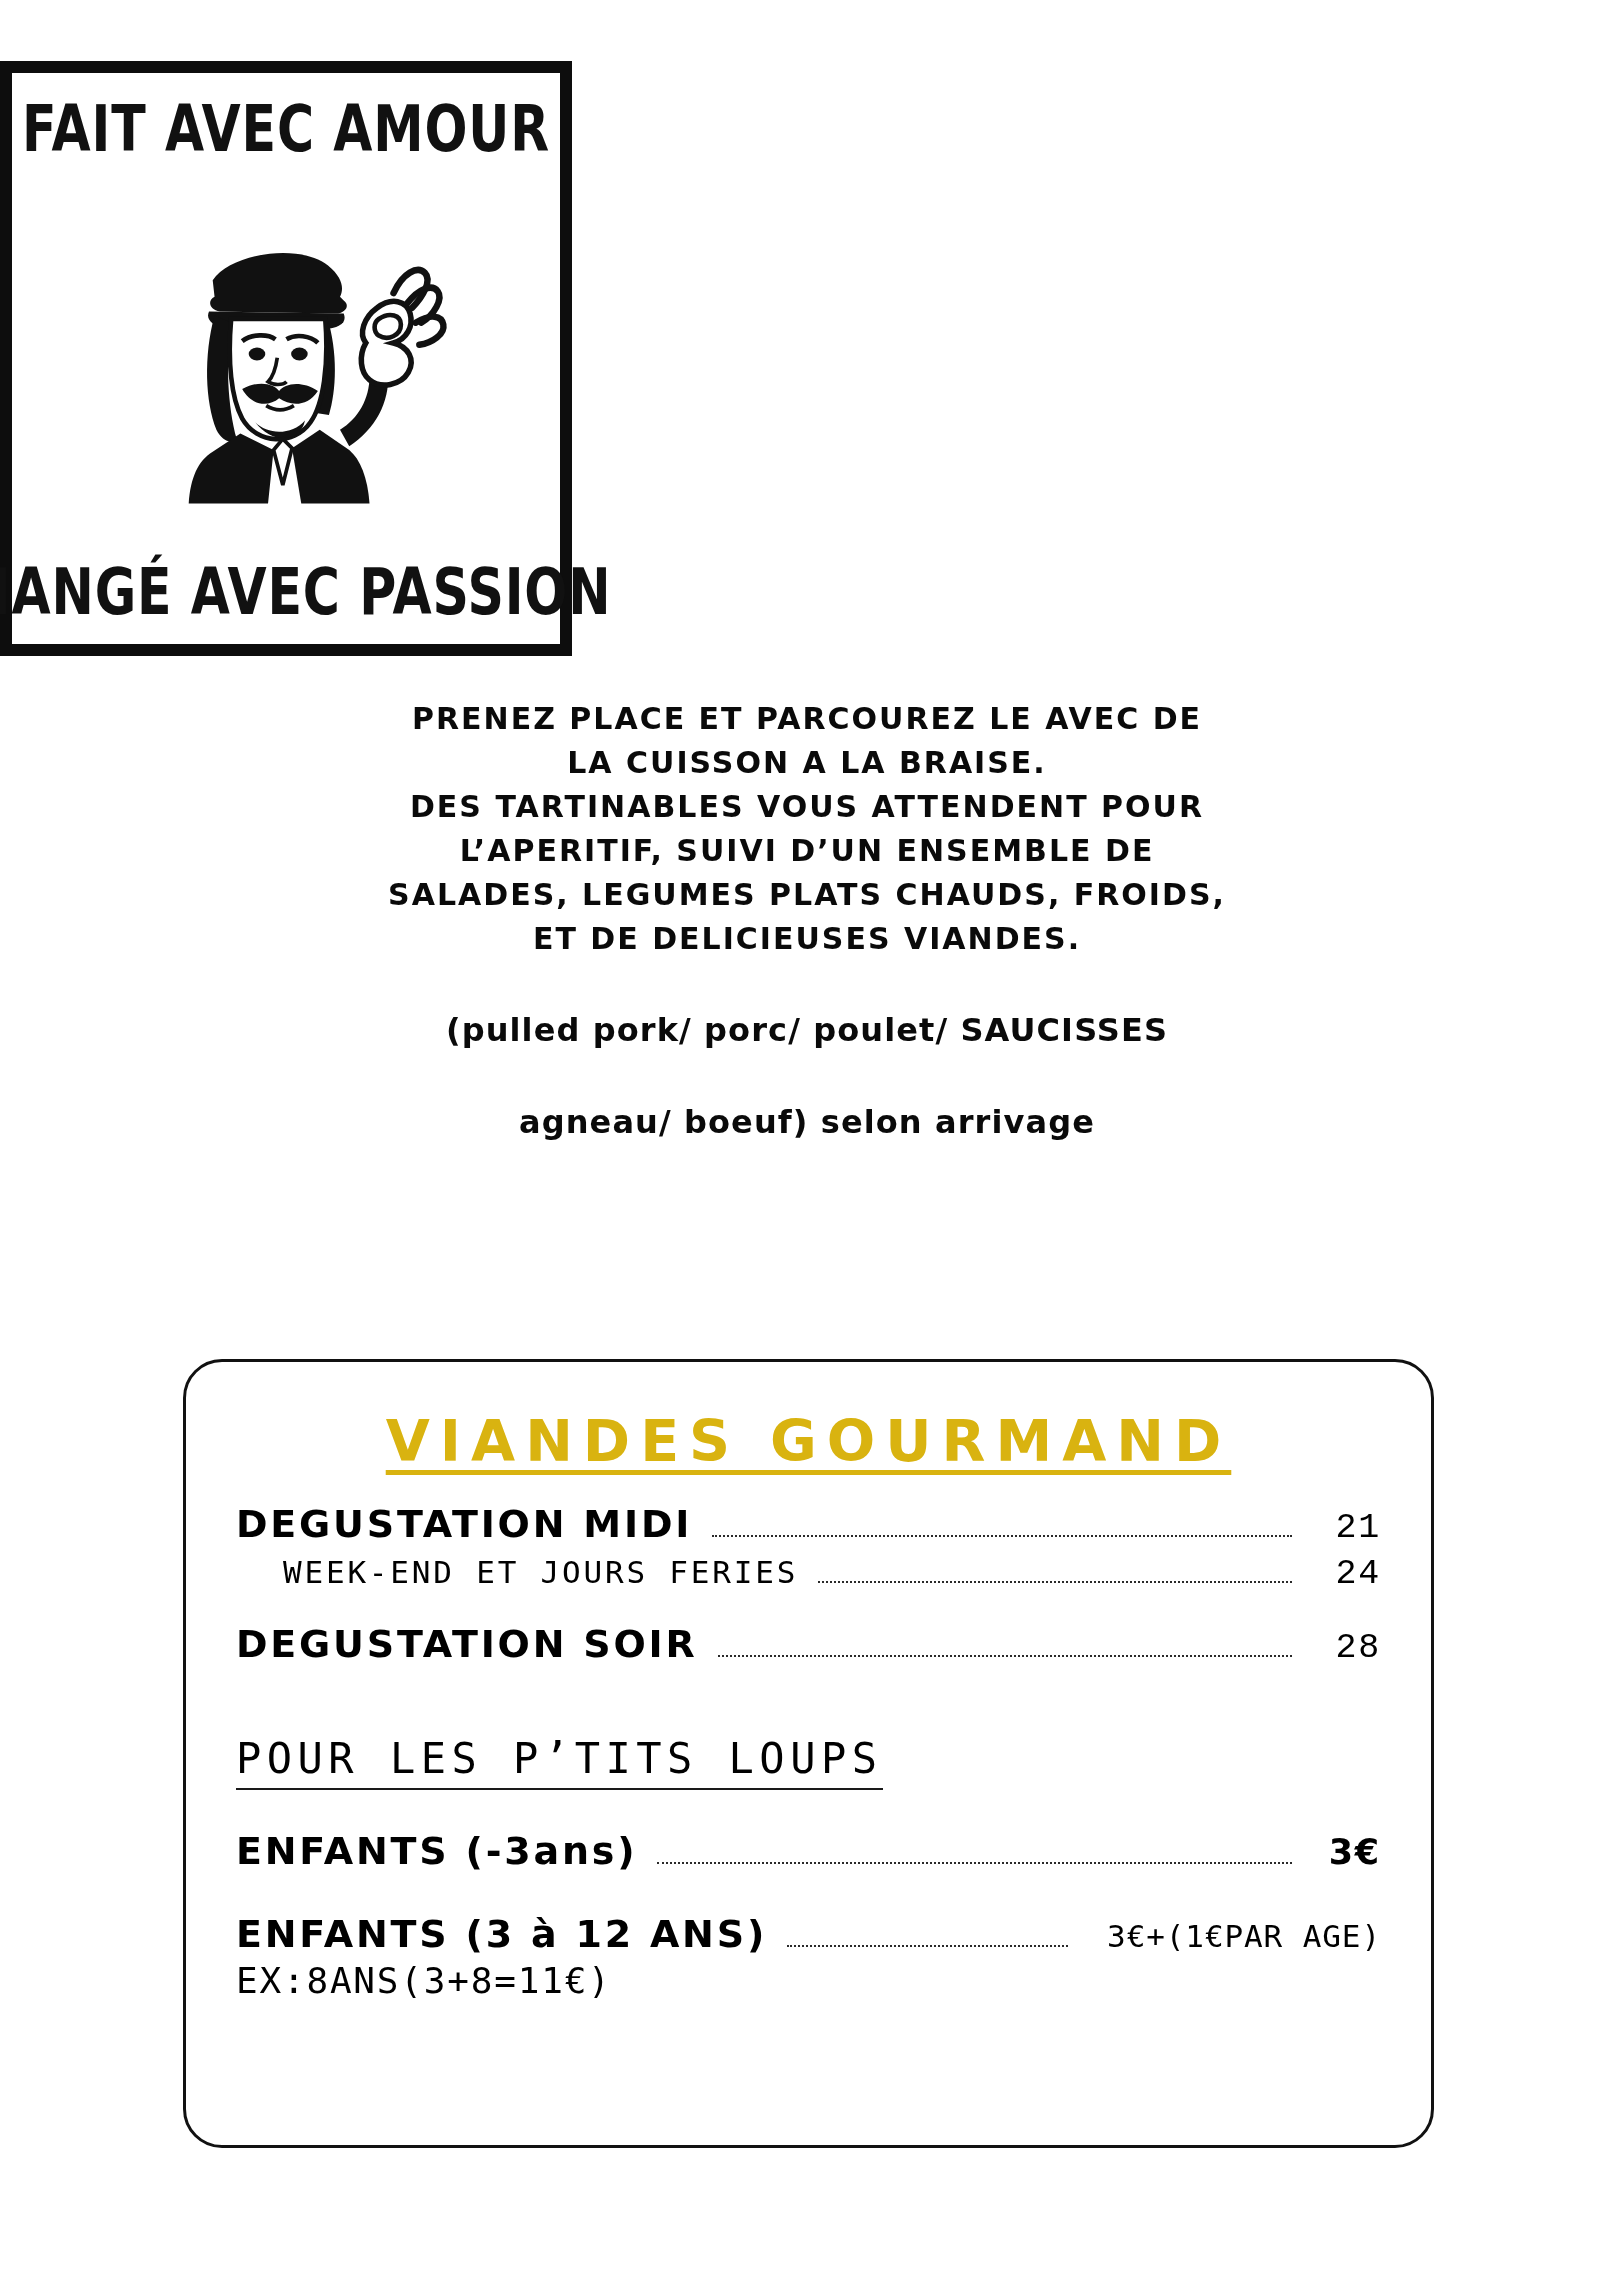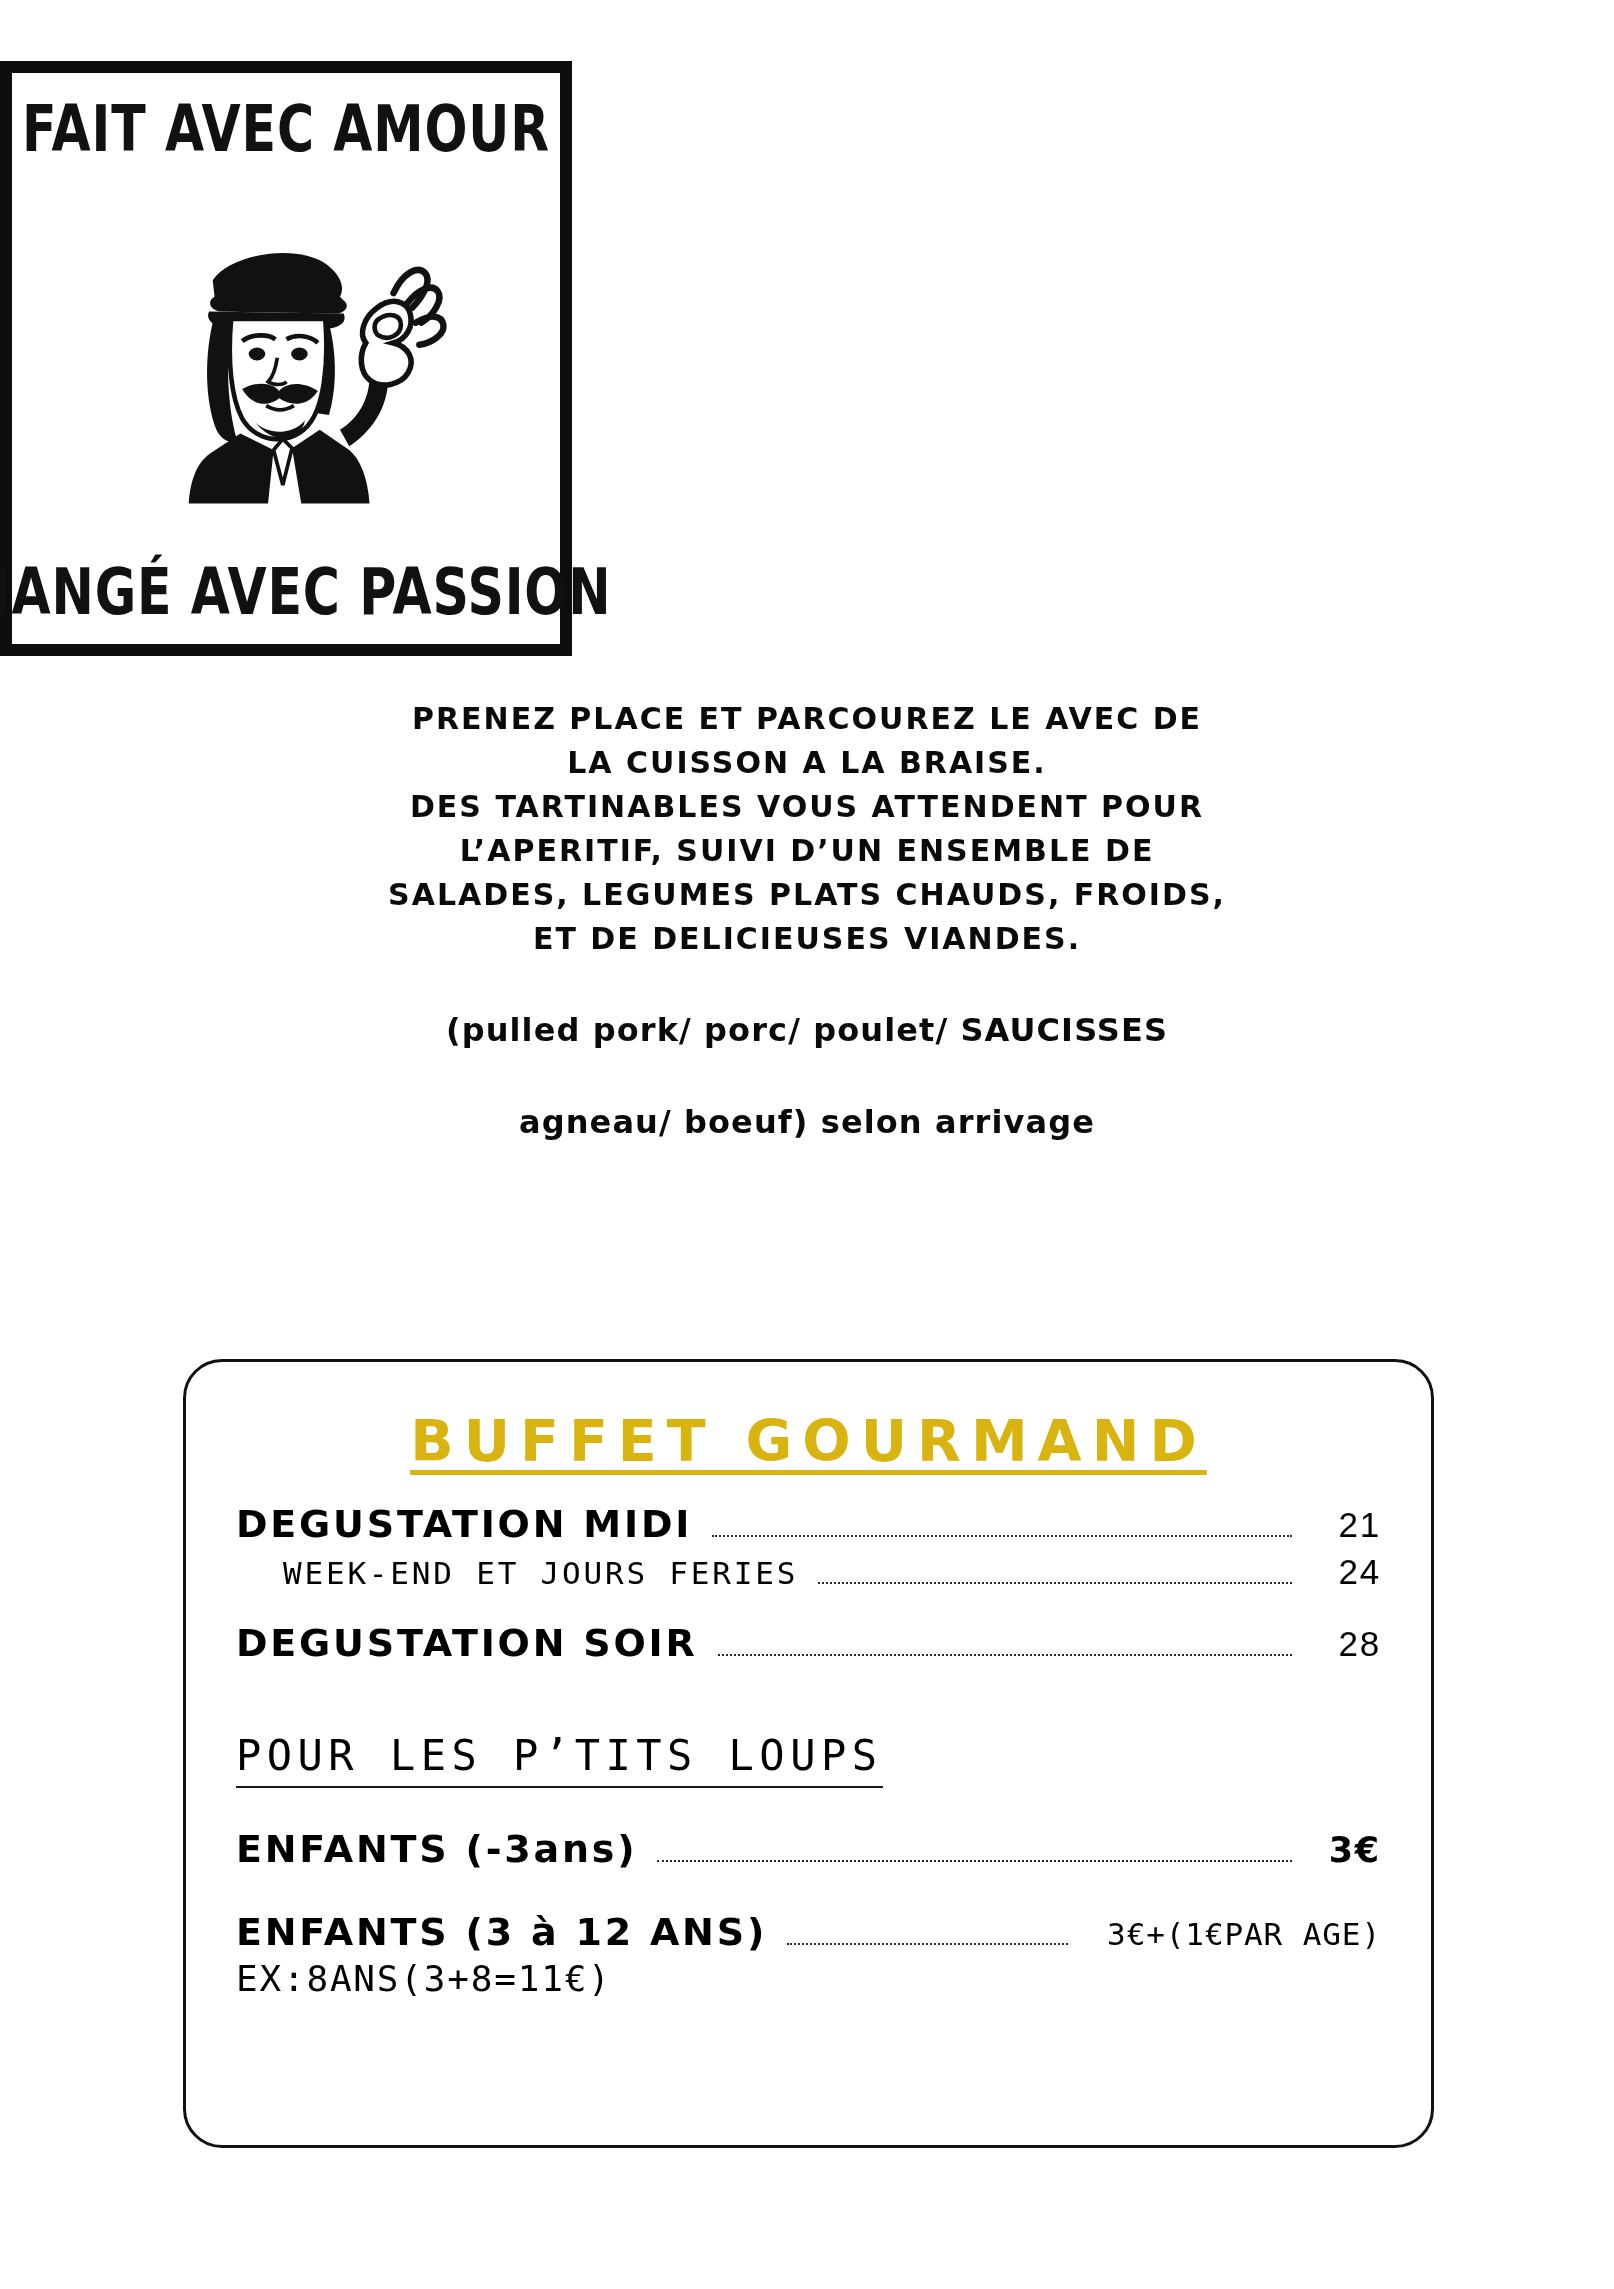--- a/index.html
+++ b/index.html
@@ -115,21 +115,21 @@
     font-size: 31px;
     letter-spacing: 2.8px;
   }
   .row .dots {
     flex: 1;
     border-bottom: 2.8px dotted #2a2a2a;
     margin: 0 14.8px 9.2px 20px;
     height: 0.9px;
   }
   .row .val {
-    font-family: Liberation Sans, sans-serif;
+    font-family: Liberation Mono, monospace;
     font-size: 35px;
     letter-spacing: 1.8px;
     min-width: 74px;
     text-align: right;
   }
   .row.tight { margin-top: 5.5px; margin-left: 47px; }
 
   .subtitle {
     margin-top: 66px;
     font-family: "DejaVu Sans Mono", monospace;
@@ -213,21 +213,21 @@
   <span class="ln">LA CUISSON A LA BRAISE.</span>
   <span class="ln">DES TARTINABLES VOUS ATTENDENT POUR</span>
   <span class="ln">L’APERITIF, SUIVI D’UN ENSEMBLE DE</span>
   <span class="ln">SALADES, LEGUMES PLATS CHAUDS, FROIDS,</span>
   <span class="ln">ET DE DELICIEUSES VIANDES.</span>
   <span class="ln lower">(pulled pork/ porc/ poulet/ SAUCISSES</span>
   <span class="ln lower">agneau/ boeuf) selon arrivage</span>
 </div>
 
 <div class="card">
-  <div class="card-title">BUFFET GOURMAND</div>
+  <div class="card-title">VIANDES GOURMAND</div>
 
   <div class="row">
     <span class="lbl">DEGUSTATION MIDI</span>
     <span class="dots"></span>
     <span class="val">21</span>
   </div>
 
   <div class="row tight">
     <span class="lbl thin">WEEK-END ET JOURS FERIES</span>
     <span class="dots"></span>

